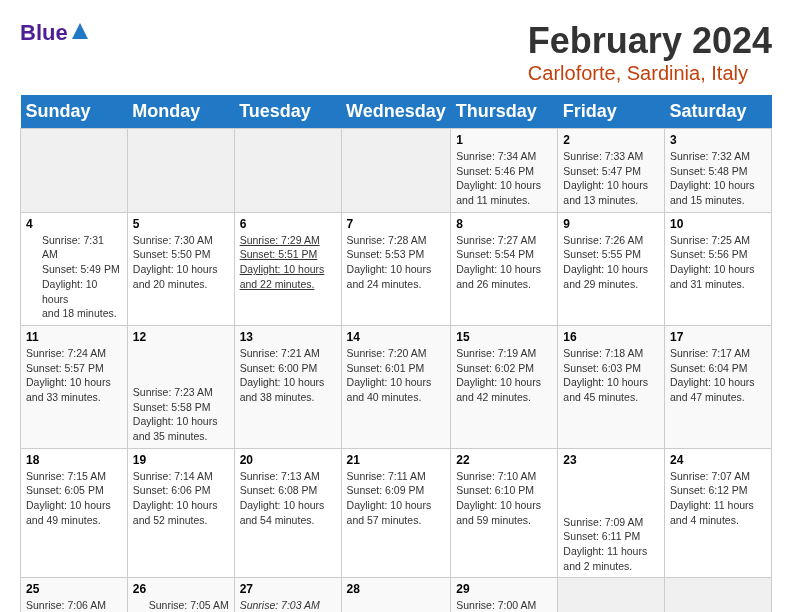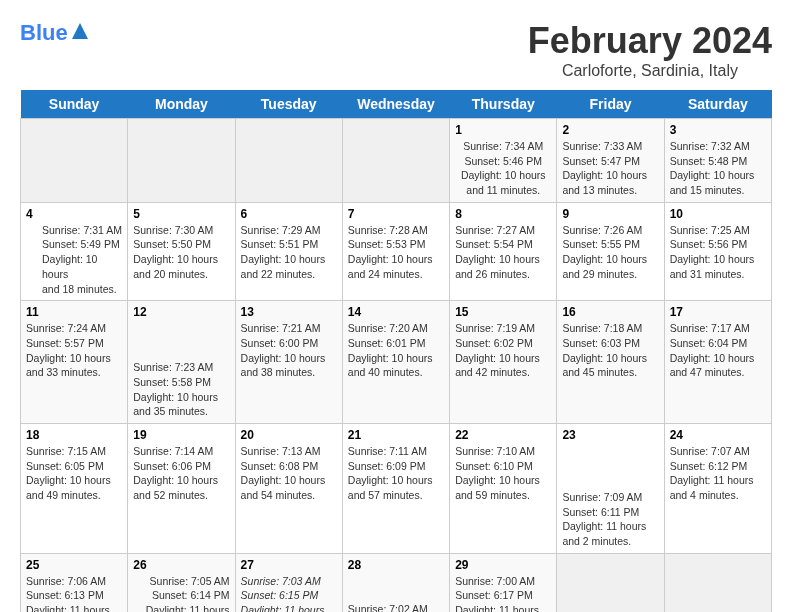--- a/index.html
+++ b/index.html
@@ -22,42 +22,42 @@
       align-items: flex-start;
     }
     .logo-text {
       font-size: 22px;
       font-weight: bold;
       color: #333;
       display: flex;
       align-items: center;
     }
     .logo-general { color: #333; }
-    .logo-blue { color: #3b82f6; }
-    .title-block { text-align: center; margin-left: 36px; }
+    .logo-blue { color: #4c1d95; }
+    .title-block { text-align: left; margin-left: 36px; }
     .month-title {
       font-size: 36px;
       font-weight: bold;
       color: #333;
     }
     .location {
-      font-size: 16px;
-      color: #404040;
+      font-size: 20px;
+      color: #c2410c;
     }
     table {
       width: 100%;
       border-collapse: collapse;
       font-size: 11px;
     }
     thead tr th {
       background-color: #2178c4;
       color: #fff;
-      text-align: center;
+      text-align: left;
       padding: 6px 5px;
-      font-size: 14px;
+      font-size: 18px;
       font-weight: bold;
     }
     tbody tr td {
       border: 1px solid #ccc;
       vertical-align: top;
       padding: 4px 5px;
       width: calc(100% / 7);
       min-height: 80px;
       height: 80px;
     }
@@ -113,21 +113,21 @@
       </tr>
   </thead>
   <tbody id="calendar-body">
   <tr>
         <td class="empty-cell"></td>
         <td class="empty-cell"></td>
         <td class="empty-cell"></td>
         <td class="empty-cell"></td>
         <td>
           <span class="day-num">1</span>
-          <div class="day-info" style="white-space: pre-line; text-align: center;">Sunrise: 7:34 AM
+          <div class="day-info" style="white-space: pre-line;">Sunrise: 7:34 AM
 Sunset: 5:46 PM
 Daylight: 10 hours
 and 11 minutes.</div>
         </td>
         <td>
           <span class="day-num">2</span>
           <div class="day-info" style="white-space: pre-line;">Sunrise: 7:33 AM
 Sunset: 5:47 PM
 Daylight: 10 hours
 and 13 minutes.</div>
@@ -150,21 +150,21 @@
         </td>
         <td>
           <span class="day-num">5</span>
           <div class="day-info" style="white-space: pre-line;">Sunrise: 7:30 AM
 Sunset: 5:50 PM
 Daylight: 10 hours
 and 20 minutes.</div>
         </td>
         <td>
           <span class="day-num">6</span>
-          <div class="day-info" style="white-space: pre-line;">Sunrise: 7:29 AM
+          <div class="day-info" style="white-space: pre-line; text-decoration: underline;">Sunrise: 7:29 AM
 Sunset: 5:51 PM
 Daylight: 10 hours
 and 22 minutes.</div>
         </td>
         <td>
           <span class="day-num">7</span>
           <div class="day-info" style="white-space: pre-line;">Sunrise: 7:28 AM
 Sunset: 5:53 PM
 Daylight: 10 hours
 and 24 minutes.</div>

